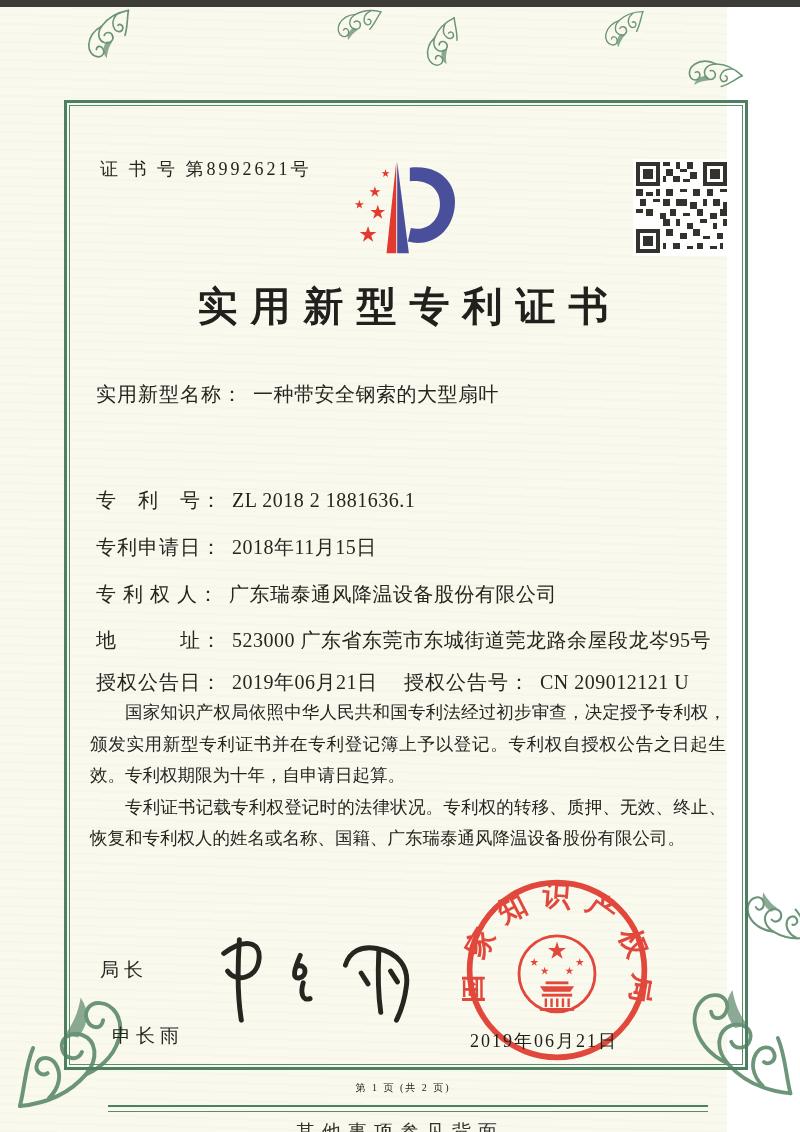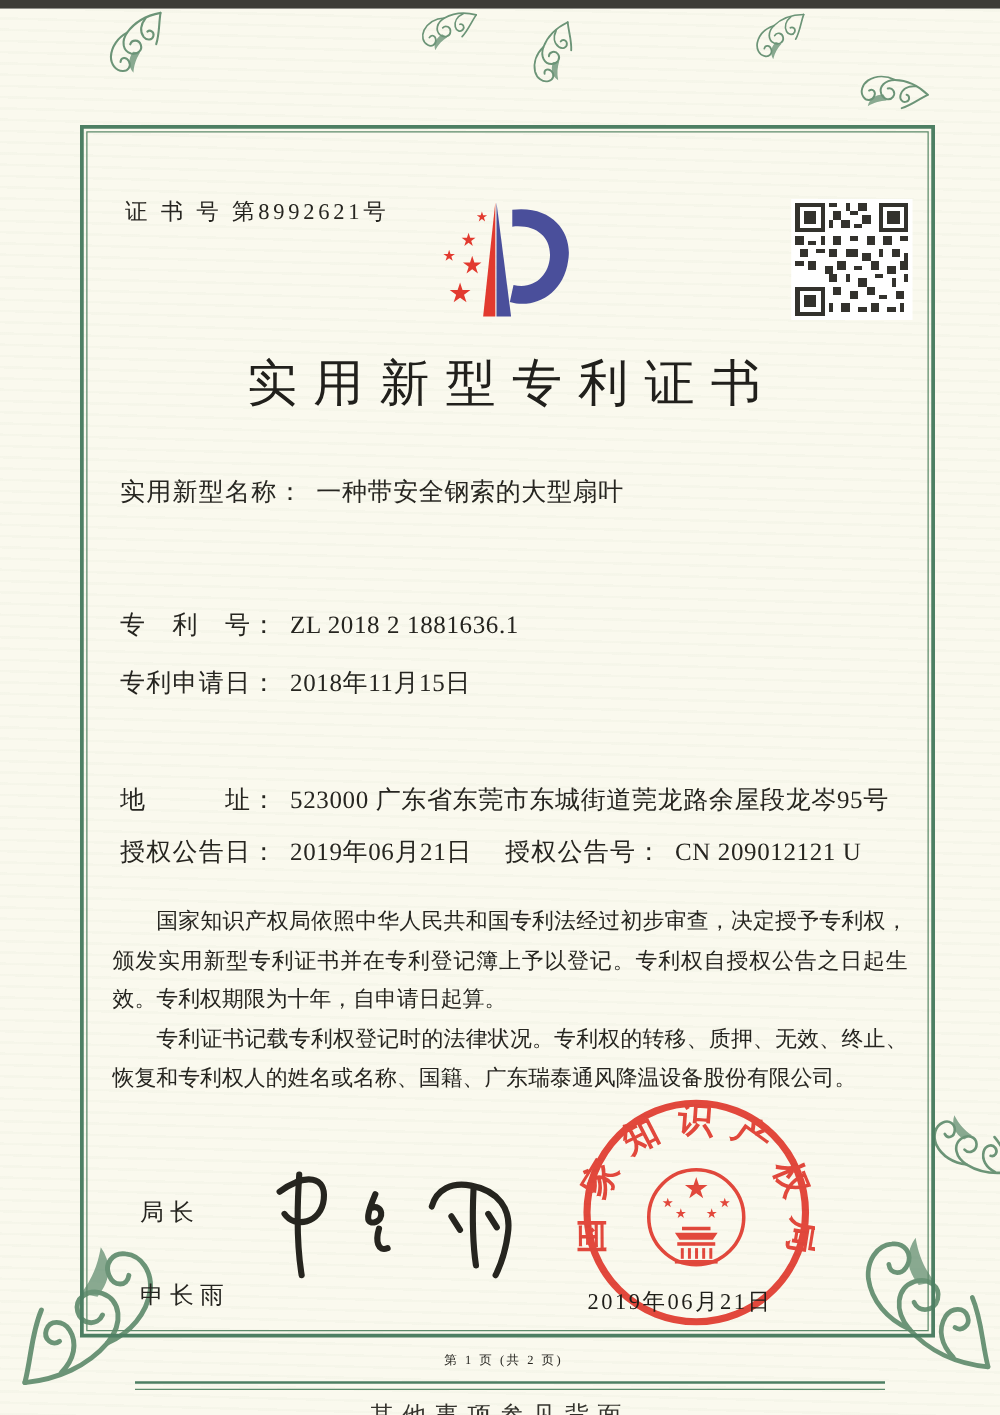--- a/index.html
+++ b/index.html
@@ -3,45 +3,46 @@
 <meta charset="utf-8">
 <style>
   html,body{margin:0;padding:0;}
   body{
     width:800px;height:1132px;overflow:hidden;background:#ffffff;
     font-family:"Liberation Serif","DejaVu Serif",serif;color:#262520;
     position:relative;
   }
   .scan-strip{position:absolute;left:0;top:0;width:800px;height:7px;background:#3d3c37;}
   .paper{
-    position:absolute;left:0;top:7px;width:800px;height:1125px;
+    position:absolute;left:0;top:7px;width:688px;height:1125px;
     background:#faf9ee;
     background-image:repeating-linear-gradient(1.5deg, rgba(150,175,140,0.045) 0 2px, transparent 2px 9px);
+    padding-left:39px;
   }
   .frame{
     position:absolute;left:64px;top:93px;width:678px;height:964px;
     border:3px solid #4d7f63;
   }
   .frame::after{content:"";position:absolute;inset:2px;border:1px solid #5d8a6b;}
   .cert-number{position:absolute;left:100px;top:150px;font-size:18px;letter-spacing:3px;}
   .logo{position:absolute;left:336px;top:146px;width:136px;height:114px;}
   .qr{position:absolute;left:633px;top:152px;width:97px;height:97px;}
   .title{
     position:absolute;left:64px;top:272px;width:678px;text-align:center;
-    font-size:40px;font-weight:400;letter-spacing:13px;padding-left:13px;box-sizing:border-box;
+    font-size:40px;font-weight:700;letter-spacing:13px;padding-left:13px;box-sizing:border-box;
     color:#21201c;
   }
   .row{position:absolute;left:96px;width:630px;font-size:20px;line-height:26px;white-space:nowrap;}
   .row .lbl{letter-spacing:1px;}
   .row .val{margin-left:10px;letter-spacing:0.5px;}
   .pair2{position:absolute;left:308px;top:0;}
   .r0{top:374px}.r1{top:427px}.r2{top:480px}.r3{top:527px}.r4{top:574px}.r5{top:620px}.r6{top:662px}
-  .paras{position:absolute;left:90px;top:714px;width:636px;font-size:17.5px;line-height:31.5px;text-align:justify;}
+  .paras{position:absolute;left:90px;top:690px;width:636px;font-size:17.5px;line-height:31.5px;text-align:justify;}
   .paras p{margin:0;text-indent:2em;}
-  .sig-title{position:absolute;left:112px;top:950px;font-size:19px;letter-spacing:5px;}
+  .sig-title{position:absolute;left:100px;top:950px;font-size:19px;letter-spacing:5px;}
   .sig-name{position:absolute;left:112px;top:1016px;font-size:19px;letter-spacing:5px;}
   .sig-svg{position:absolute;left:205px;top:915px;width:218px;height:108px;}
   .seal{position:absolute;left:462px;top:868px;width:190px;height:190px;opacity:.9;mix-blend-mode:multiply;z-index:2;}
   .seal-date{position:absolute;left:470px;top:1022px;font-size:18px;letter-spacing:2px;z-index:3;color:#1f1e19;}
   .footer-page{position:absolute;left:64px;top:1074px;width:678px;text-align:center;font-size:10px;letter-spacing:2px;}
   .outer-bottom-line{position:absolute;left:108px;top:1098px;width:600px;height:4px;
     border-top:2px solid #4d7f63;border-bottom:1px solid #5d8a6b;}
   .back-note{position:absolute;left:0;top:1112px;width:800px;text-align:center;font-size:19px;letter-spacing:7px;color:#33322c;}
   .orn{position:absolute;opacity:.9;}
   svg{display:block;}
@@ -179,20 +180,23 @@
 
   <div class="row r0">
     <span class="lbl">实用新型名称：</span><span class="val">一种带安全钢索的大型扇叶</span>
   </div>
   <div class="row r2">
     <span class="lbl">专　利　号：</span><span class="val">ZL 2018 2 1881636.1</span>
   </div>
   <div class="row r3">
     <span class="lbl">专利申请日：</span><span class="val">2018年11月15日</span>
   </div>
+  <div class="row r4">
+    <span class="lbl">专 利 权 人：</span><span class="val">广东瑞泰通风降温设备股份有限公司</span>
+  </div>
   <div class="row r5">
     <span class="lbl">地　　　址：</span><span class="val">523000 广东省东莞市东城街道莞龙路余屋段龙岑95号</span>
   </div>
   <div class="row r6">
     <span><span class="lbl">授权公告日：</span><span class="val">2019年06月21日</span></span>
     <span class="pair2"><span class="lbl">授权公告号：</span><span class="val">CN 209012121 U</span></span>
   </div>
 
   <div class="paras">
     <p>国家知识产权局依照中华人民共和国专利法经过初步审查，决定授予专利权，颁发实用新型专利证书并在专利登记簿上予以登记。专利权自授权公告之日起生效。专利权期限为十年，自申请日起算。</p>

